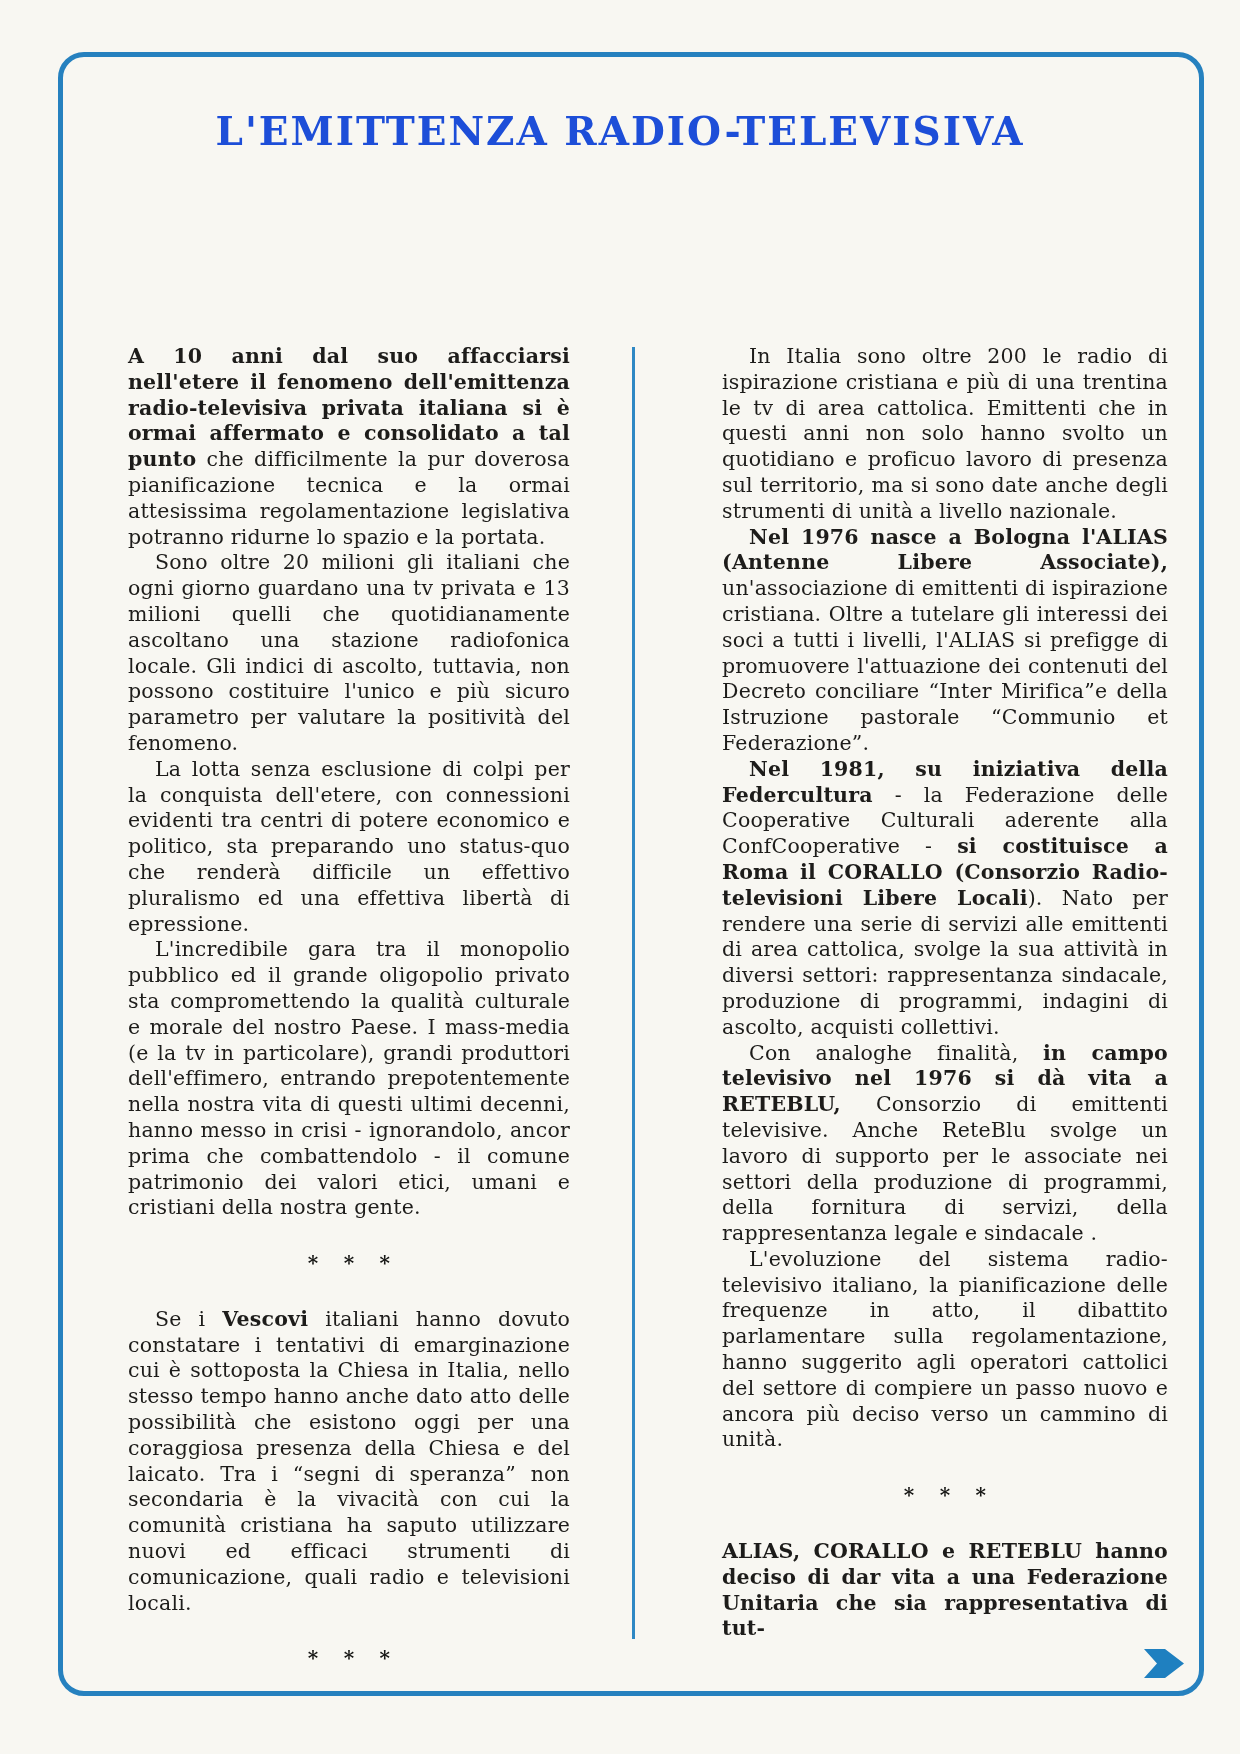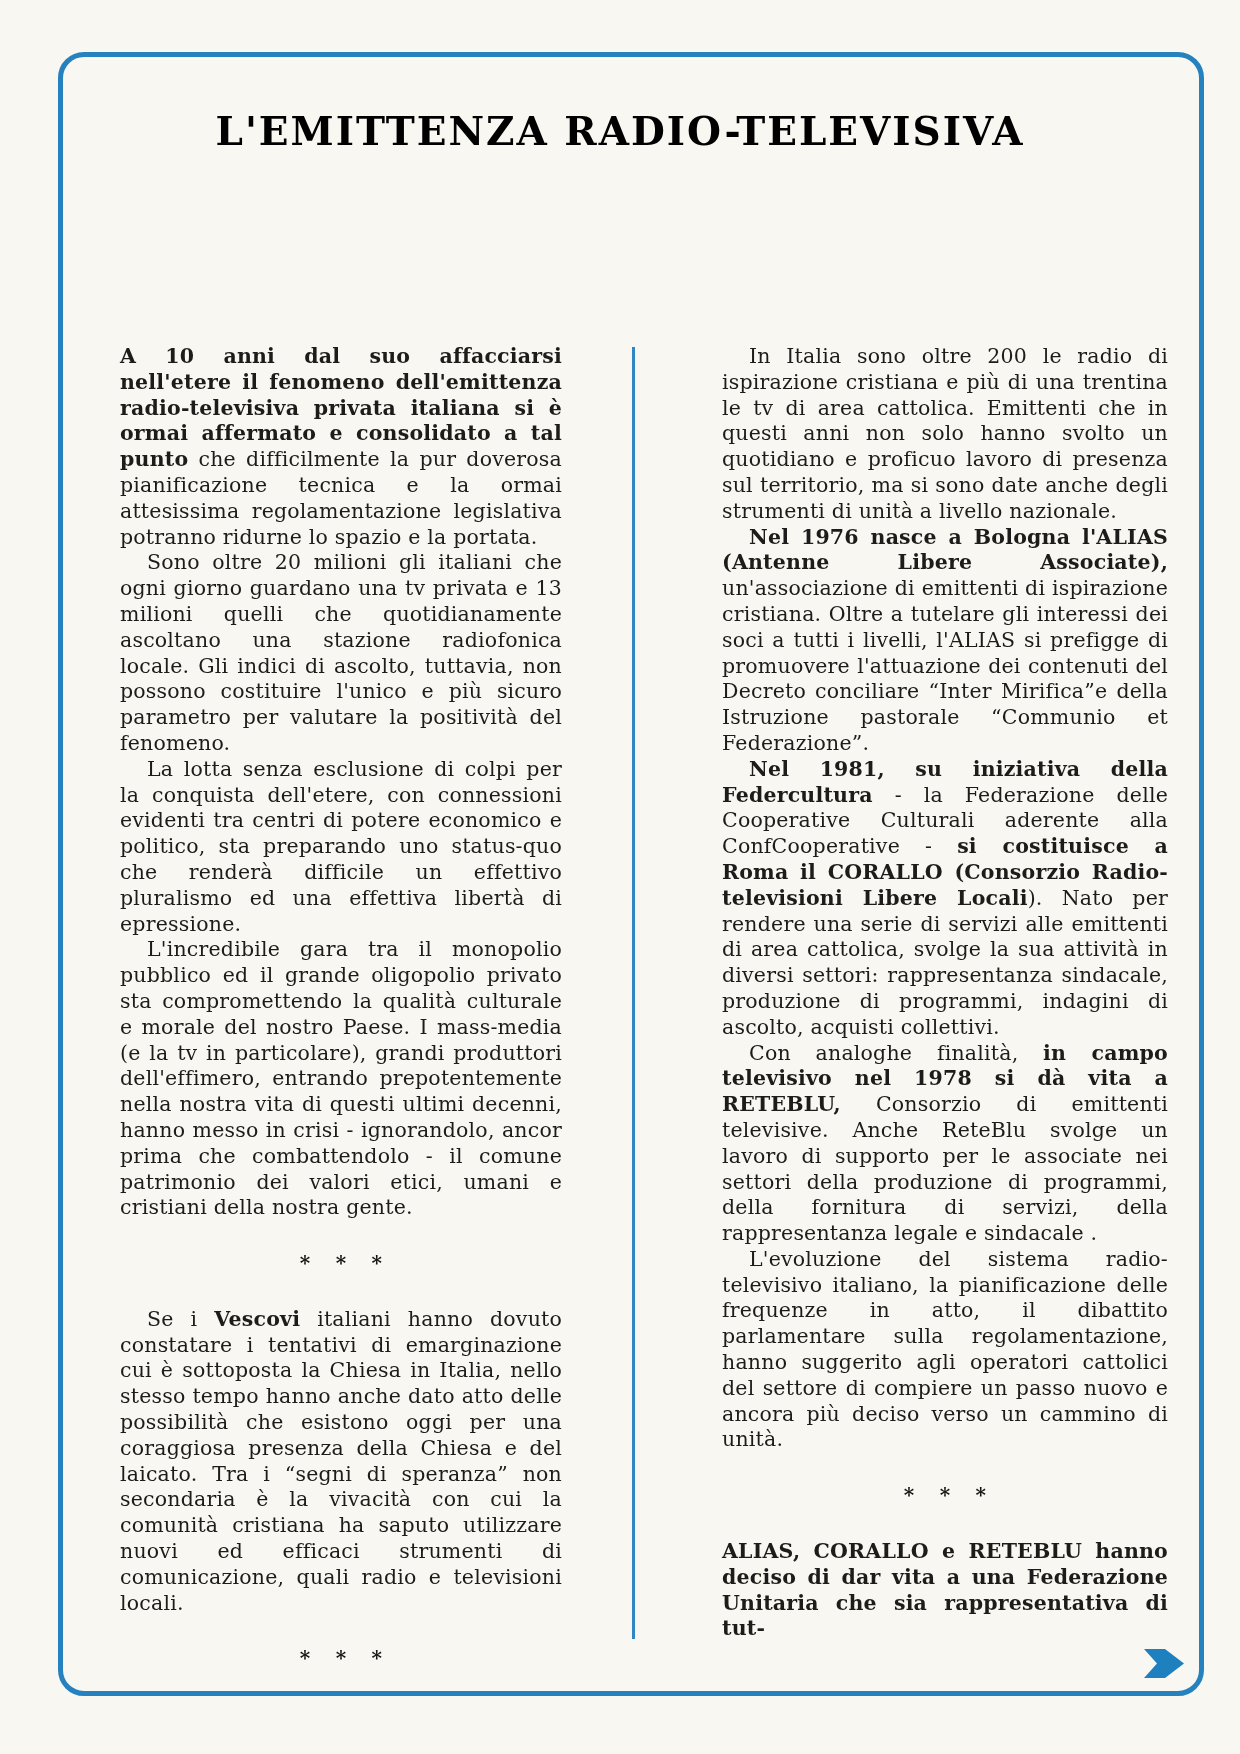--- a/index.html
+++ b/index.html
@@ -26,21 +26,21 @@
     border-radius: 26px;
     background: transparent;
   }
   .title {
     position: absolute;
     left: 70px;
     right: 70px;
     top: 96px;
     margin: 0;
     text-align: center;
-    color: #000000;
+    color: #1d4ed8;
     font-weight: bold;
     font-size: 39px;
     line-height: 70px;
     letter-spacing: 2px;
   }
   .title-line { display: block; }
 
   .divider {
     position: absolute;
     left: 632px;
@@ -50,21 +50,21 @@
     background: #2f88c4;
   }
 
   .col {
     position: absolute;
     font-size: 20.5px;
     line-height: 25.8px;
     text-align: justify;
     letter-spacing: 0.2px;
   }
-  .col-left  { left: 120px; top: 344px; width: 442px; }
+  .col-left  { left: 128px; top: 344px; width: 442px; }
   .col-right { left: 722px; top: 344px; width: 446px; }
 
   .para { margin: 0; text-indent: 27px; }
   .para.flush { text-indent: 0; }
   .para b { font-weight: bold; }
 
   .sep {
     text-align: center;
     text-indent: 0;
     font-weight: bold;
@@ -101,21 +101,21 @@
   <p class="para"><span>L'incredibile gara tra il monopolio pubblico ed il grande oligopolio privato sta compromettendo la qualità culturale e morale del nostro Paese. I mass-media (e la tv in particolare), grandi produttori dell'effimero, entrando prepotentemente nella nostra vita di questi ultimi decenni, hanno messo in crisi - ignorandolo, ancor prima che combattendolo - il comune patrimonio dei valori etici, umani e cristiani della nostra gente.</span></p>
   <div class="sep">* * *</div>
   <p class="para"><span>Se i </span><b>Vescovi</b><span> italiani hanno dovuto constatare i tentativi di emarginazione cui è sottoposta la Chiesa in Italia, nello stesso tempo hanno anche dato atto delle possibilità che esistono oggi per una coraggiosa presenza della Chiesa e del laicato. Tra i “segni di speranza” non secondaria è la vivacità con cui la comunità cristiana ha saputo utilizzare nuovi ed efficaci strumenti di comunicazione, quali radio e televisioni locali.</span></p>
   <div class="sep">* * *</div>
 </div>
 
 <div class="col col-right">
   <p class="para"><span>In Italia sono oltre 200 le radio di ispirazione cristiana e più di una trentina le tv di area cattolica. Emittenti che in questi anni non solo hanno svolto un quotidiano e proficuo lavoro di presenza sul territorio, ma si sono date anche degli strumenti di unità a livello nazionale.</span></p>
   <p class="para"><b>Nel 1976 nasce a Bologna l'ALIAS (Antenne Libere Associate),</b><span> un'associazione di emittenti di ispirazione cristiana. Oltre a tutelare gli interessi dei soci a tutti i livelli, l'ALIAS si prefigge di promuovere l'attuazione dei contenuti del Decreto conciliare “Inter Mirifica”e della Istruzione pastorale “Communio et Federazione”.</span></p>
   <p class="para"><b>Nel 1981, su iniziativa della Federcultura</b><span> - la Federazione delle Cooperative Culturali aderente alla ConfCooperative - </span><b>si costituisce a Roma il CORALLO (Consorzio Radio-televisioni Libere Locali</b><span>). Nato per rendere una serie di servizi alle emittenti di area cattolica, svolge la sua attività in diversi settori: rappresentanza sindacale, produzione di programmi, indagini di ascolto, acquisti collettivi.</span></p>
-  <p class="para"><span>Con analoghe finalità, </span><b>in campo televisivo nel 1978 si dà vita a RETEBLU,</b><span> Consorzio di emittenti televisive. Anche ReteBlu svolge un lavoro di supporto per le associate nei settori della produzione di programmi, della fornitura di servizi, della rappresentanza legale e sindacale .</span></p>
+  <p class="para"><span>Con analoghe finalità, </span><b>in campo televisivo nel 1976 si dà vita a RETEBLU,</b><span> Consorzio di emittenti televisive. Anche ReteBlu svolge un lavoro di supporto per le associate nei settori della produzione di programmi, della fornitura di servizi, della rappresentanza legale e sindacale .</span></p>
   <p class="para"><span>L'evoluzione del sistema radio-televisivo italiano, la pianificazione delle frequenze in atto, il dibattito parlamentare sulla regolamentazione, hanno suggerito agli operatori cattolici del settore di compiere un passo nuovo e ancora più deciso verso un cammino di unità.</span></p>
   <div class="sep">* * *</div>
   <p class="para flush"><b>ALIAS, CORALLO e RETEBLU hanno deciso di dar vita a una Federazione Unitaria che sia rappresentativa di tut-</b></p>
 </div>
 
 <div class="arrow">
   <svg width="40" height="29" viewBox="0 0 40 29" xmlns="http://www.w3.org/2000/svg">
     <polygon points="0,0 21,0 40,14.5 21,29 0,29 13,14.5" fill="#1f80c0"></polygon>
   </svg>
 </div>

